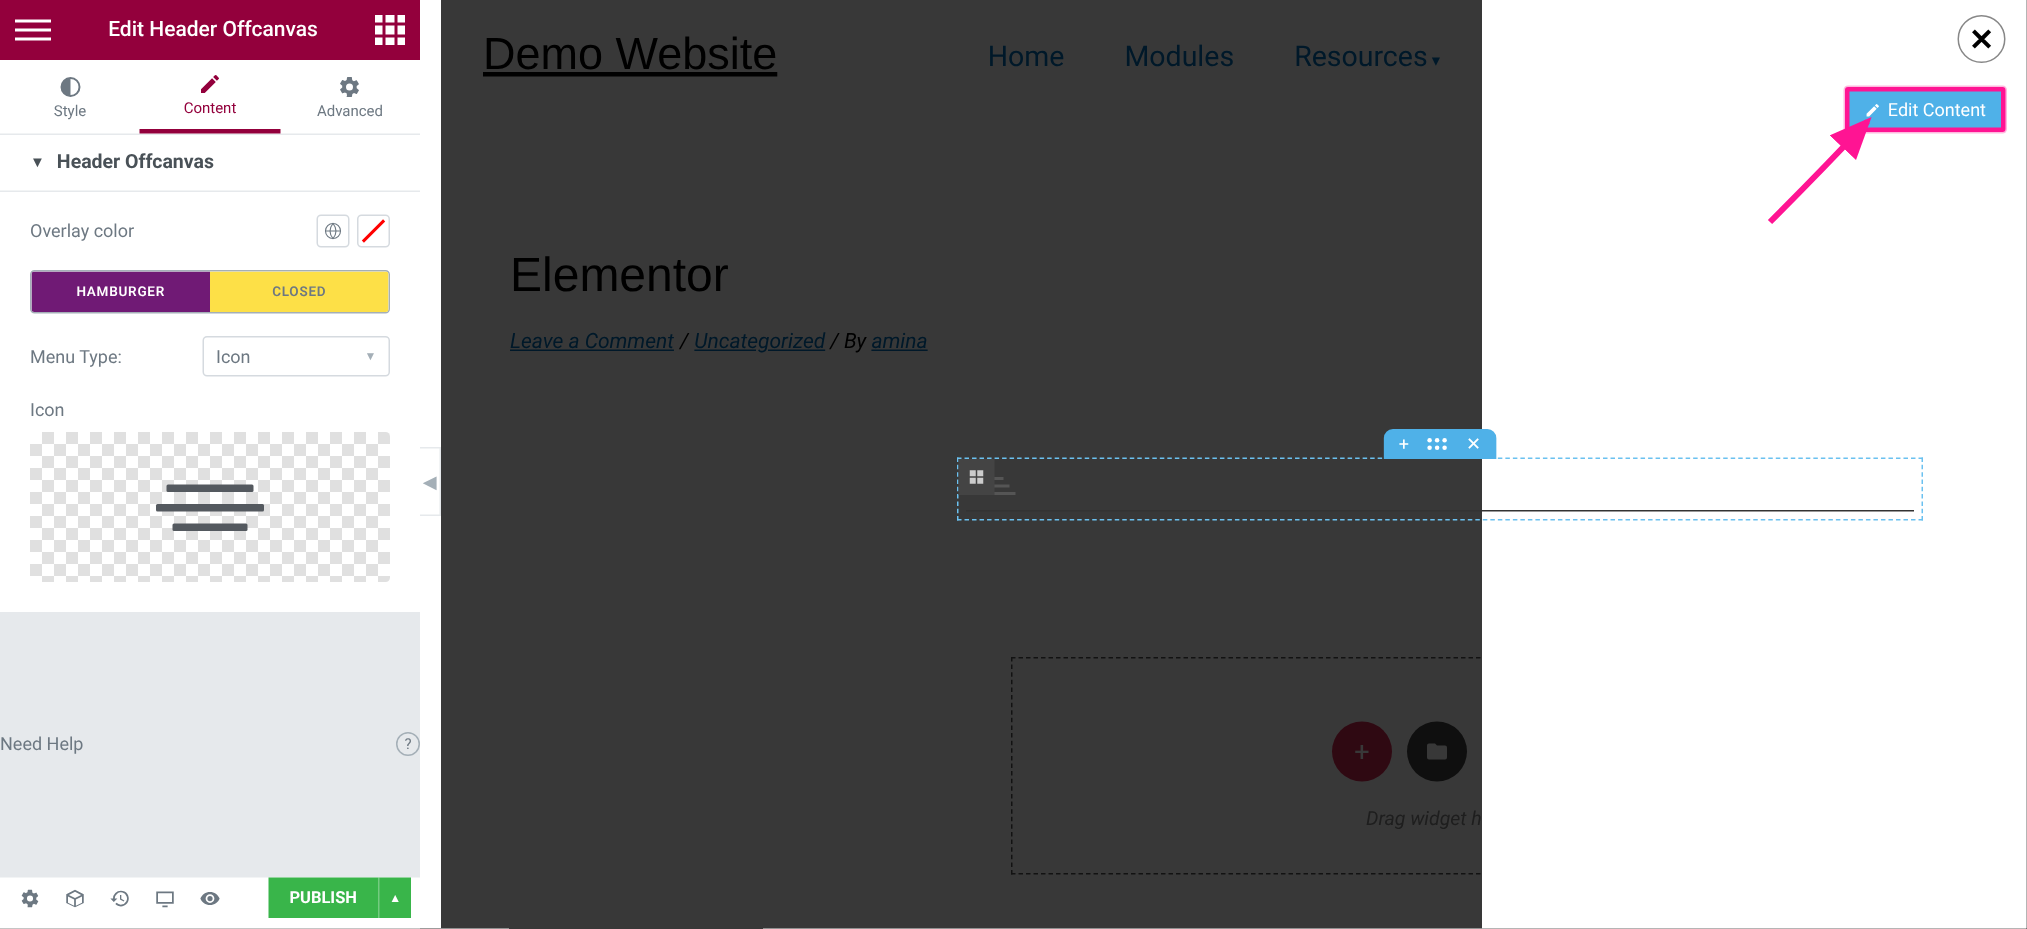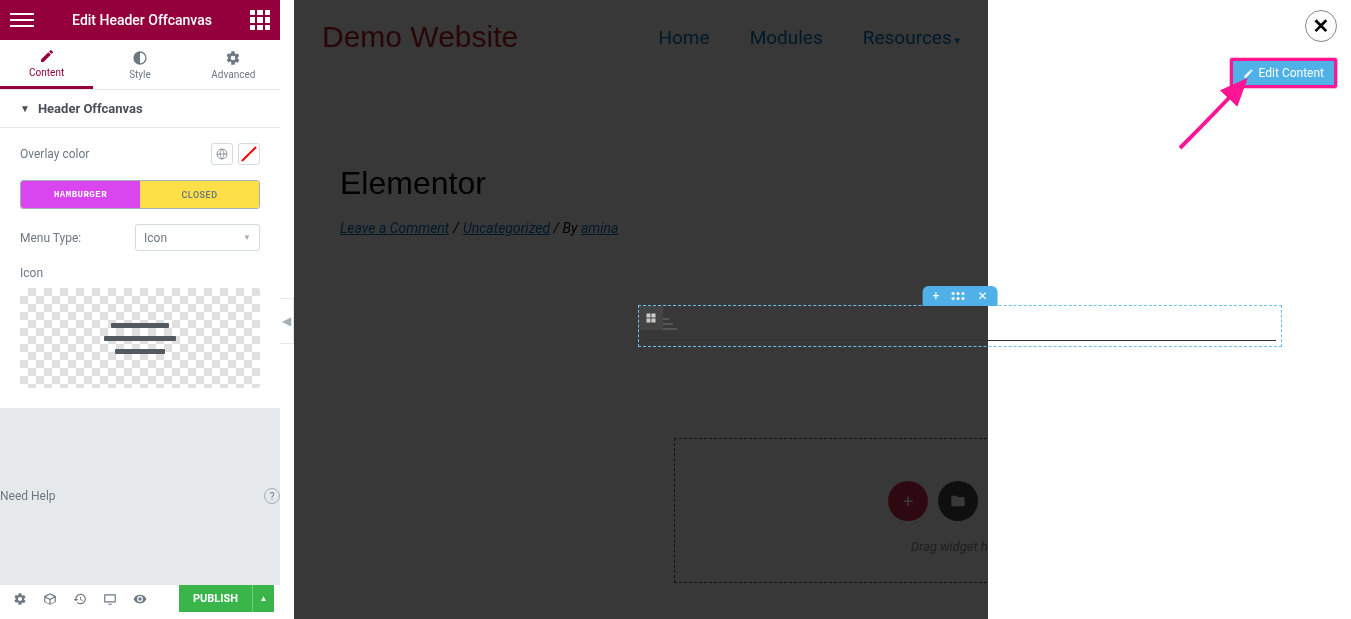--- a/index.html
+++ b/index.html
@@ -25,21 +25,21 @@
 
 .controls { background: #fff; padding: 15px 20px 20px; }
 .control-row { display: flex; align-items: center; justify-content: space-between; margin-bottom: 15px; font-size: 12px; color: #6d7882; }
 .color-controls { display: flex; gap: 5px; }
 .color-btn { width: 22px; height: 22px; border: 1px solid #d5dadf; border-radius: 3px; display: flex; align-items: center; justify-content: center; cursor: pointer; background: #fff; }
 .color-btn.none { position: relative; }
 .color-btn.none::after { content: ''; position: absolute; width: 20px; height: 2px; background: #ff0000; transform: rotate(-45deg); }
 
 .toggle-group { display: flex; border: 1px solid #a4afb7; border-radius: 3px; overflow: hidden; margin-bottom: 15px; }
 .toggle-btn { flex: 1; height: 27px; font-size: 9px; font-weight: 600; letter-spacing: 0.5px; display: flex; align-items: center; justify-content: center; cursor: pointer; background: #fde047; color: #6d7882; }
-.toggle-btn.active { background: #d946ef; color: #fff; font-family: Liberation Mono, monospace; }
+.toggle-btn.active { background: #701a75; color: #fff; }
 
 .select-wrap { display: flex; align-items: center; justify-content: space-between; margin-bottom: 15px; font-size: 12px; color: #6d7882; }
 .select { width: 125px; height: 27px; border: 1px solid #d5dadf; border-radius: 3px; padding: 0 8px; font-size: 12px; color: #6d7882; display: flex; align-items: center; justify-content: space-between; cursor: pointer; background: #fff; }
 .select .arrow { font-size: 8px; color: #a4afb7; }
 
 .icon-label { font-size: 12px; color: #6d7882; margin-bottom: 8px; }
 .icon-preview { height: 100px; background-image: linear-gradient(45deg,#e0e0e0 25%,transparent 25%),linear-gradient(-45deg,#e0e0e0 25%,transparent 25%),linear-gradient(45deg,transparent 75%,#e0e0e0 75%),linear-gradient(-45deg,transparent 75%,#e0e0e0 75%); background-size: 16px 16px; background-position: 0 0,0 8px,8px -8px,-8px 0; border-radius: 3px; display: flex; align-items: center; justify-content: center; cursor: pointer; }
 .hamburger-icon { display: flex; flex-direction: column; gap: 8px; align-items: center; }
 .hamburger-icon span { height: 5px; background: #54595f; border-radius: 1px; }
 .hamburger-icon span:nth-child(1){ width: 58px; }
@@ -56,21 +56,21 @@
 .publish-caret { width: 22px; height: 27px; background: #39b54a; border-left: 1px solid rgba(255,255,255,0.3); display: flex; align-items: center; justify-content: center; color: #fff; font-size: 8px; cursor: pointer; }
 
 
 .collapse-handle { position: absolute; left: 280px; top: 298px; width: 14px; height: 46px; background: #fff; border: 1px solid #e6e9ec; border-left: none; display: flex; align-items: center; justify-content: center; cursor: pointer; color: #a4afb7; font-size: 12px; }
 
 
 .preview { position: absolute; left: 294px; top: 0; width: 694px; height: 619px; background: #fff; }
 .preview-dim { position: absolute; inset: 0; background: rgba(0,0,0,0.78); }
 
 .site-header { position: relative; padding: 20px 28px 0; display: flex; align-items: center; }
-.site-title { font-size: 30px; font-family: "Segoe UI Light", sans-serif; color: #b91c1c; }
+.site-title { font-size: 30px; font-family: "Segoe UI Light", sans-serif; color: #000000; text-decoration: underline; }
 .site-nav { margin-left: auto; display: flex; gap: 40px; font-size: 19px; }
 .site-nav span { color: #0170b9; }
 .site-nav .drop::after { content: ' ▾'; font-size: 11px; }
 
 .post-area { position: absolute; top: 165px; left: 46px; right: 0; }
 .post-title { font-size: 32px; color: #000; font-family: "Segoe UI Light", sans-serif; margin-bottom: 18px; }
 .breadcrumb { font-size: 14px; color: #000; font-style: italic; }
 .breadcrumb a { color: #0170b9; text-decoration: underline; }
 .breadcrumb .sep { color: #000; margin: 0 4px; }
 
@@ -121,32 +121,32 @@
         <span></span>
         <span></span>
         <span></span>
         <span></span>
         <span></span>
         <span></span>
       </div>
   </div>
 
   <div class="panel-tabs">
-    <div class="panel-tab active">
-      <svg viewBox="0 0 24 24">
-          <path fill="currentColor" d="M3 17.25V21h3.75L17.81 9.94l-3.75-3.75L3 17.25zM20.71 7.04a1 1 0 0 0 0-1.41l-2.34-2.34a1 1 0 0 0-1.41 0l-1.83 1.83 3.75 3.75 1.83-1.83z"></path>
-        </svg>
-      <span>Content</span>
-    </div>
     <div class="panel-tab">
       <svg viewBox="0 0 24 24">
           <circle cx="12" cy="12" r="9" fill="none" stroke="currentColor" stroke-width="2"></circle>
           <path fill="currentColor" d="M12 3a9 9 0 0 0 0 18V3z"></path>
         </svg>
       <span>Style</span>
+    </div>
+    <div class="panel-tab active">
+      <svg viewBox="0 0 24 24">
+          <path fill="currentColor" d="M3 17.25V21h3.75L17.81 9.94l-3.75-3.75L3 17.25zM20.71 7.04a1 1 0 0 0 0-1.41l-2.34-2.34a1 1 0 0 0-1.41 0l-1.83 1.83 3.75 3.75 1.83-1.83z"></path>
+        </svg>
+      <span>Content</span>
     </div>
     <div class="panel-tab">
       <svg viewBox="0 0 24 24">
           <path fill="currentColor" d="M19.14 12.94a7.07 7.07 0 0 0 .05-.94 7.07 7.07 0 0 0-.05-.94l2.03-1.58a.5.5 0 0 0 .12-.64l-1.92-3.32a.5.5 0 0 0-.61-.22l-2.39.96a7.03 7.03 0 0 0-1.62-.94l-.36-2.54A.5.5 0 0 0 14 2h-4a.5.5 0 0 0-.49.42l-.36 2.54c-.58.24-1.12.56-1.62.94l-2.39-.96a.5.5 0 0 0-.61.22L2.61 8.48a.5.5 0 0 0 .12.64l2.03 1.58a7.07 7.07 0 0 0 0 1.88l-2.03 1.58a.5.5 0 0 0-.12.64l1.92 3.32c.14.24.43.34.61.22l2.39-.96c.5.38 1.04.7 1.62.94l.36 2.54A.5.5 0 0 0 10 22h4a.5.5 0 0 0 .49-.42l.36-2.54c.58-.24 1.12-.56 1.62-.94l2.39.96c.18.12.47.02.61-.22l1.92-3.32a.5.5 0 0 0-.12-.64l-2.03-1.58zM12 15.5A3.5 3.5 0 1 1 12 8.5a3.5 3.5 0 0 1 0 7z"></path>
         </svg>
       <span>Advanced</span>
     </div>
   </div>
 
   <div class="section-title">

